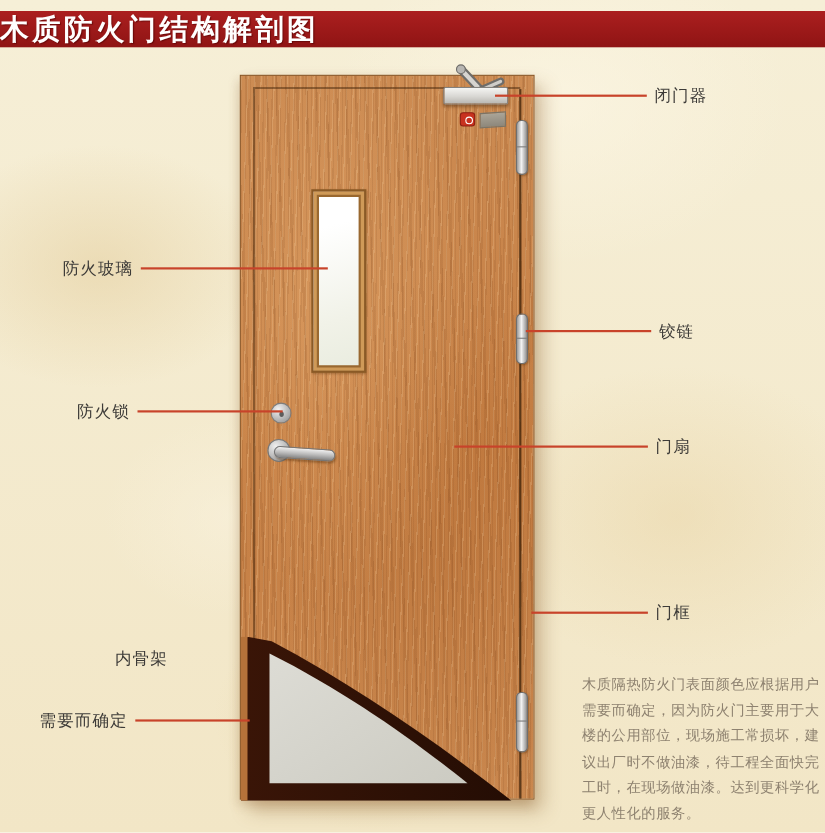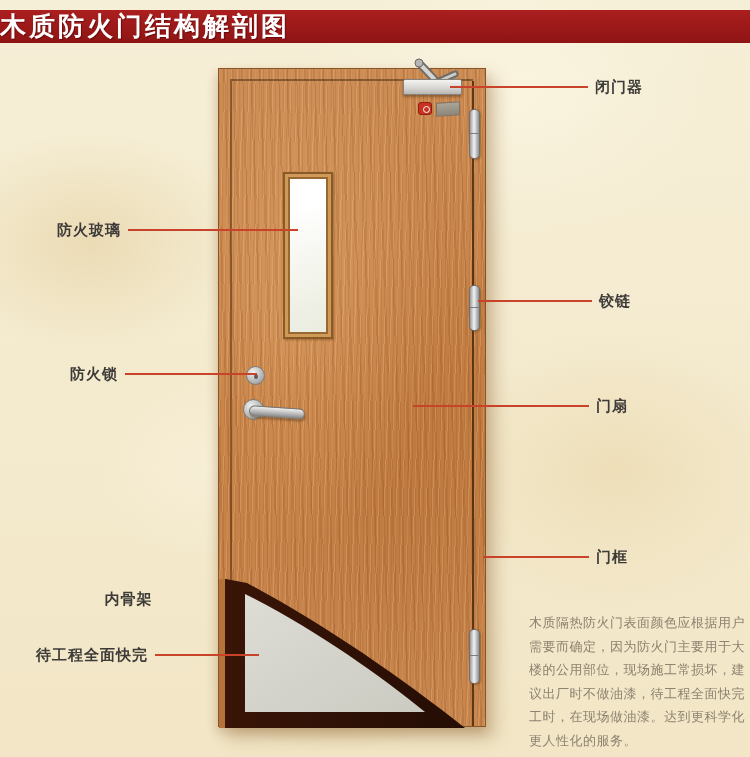--- a/index.html
+++ b/index.html
@@ -115,21 +115,21 @@
     border:1px solid #767676; transform:rotate(4deg); transform-origin:left center;
     box-shadow:1px 2px 2px rgba(80,45,10,.4);
   }
 
   
   .cutaway{ position:absolute; left:0; top:507px; width:250px; height:152px; }
 
   
   .callout{
     position:absolute; display:flex; align-items:center; gap:7px; height:18px;
-    font-size:15px; font-weight:700; color:#3d3b38; letter-spacing:1px; white-space:nowrap;
+    font-size:15px; font-weight:400; color:#3d3b38; letter-spacing:1px; white-space:nowrap;
   }
   .cl-line{ height:2px; background:#c8432a; }
 
   
   .desc{ position:absolute; left:529px; top:611px; width:212px; }
   .desc p{
     font-size:13px; line-height:23.5px; letter-spacing:.5px;
     color:#8e8270; white-space:nowrap;
   }
 </style>
@@ -177,34 +177,34 @@
           <stop offset="0" stop-color="#3a1507"></stop>
           <stop offset="1" stop-color="#240d04"></stop>
         </linearGradient>
       </defs>
       <path d="M0,4 L7,3 L28,7 C 105,48 180,100 246,152 L0,152 Z" fill="url(#darkGrad)"></path>
       <rect x="0" y="3" width="6" height="149" fill="#b5723a"></rect>
       <path d="M26,18 C 96,53 160,99 206,136 L 26,136 Z" fill="url(#coreGrad)"></path>
     </svg>
   </div>
 
-  <div class="callout" style="left:57px; top:221px;">
+  <div class="callout" style="left:57px; top:235px;">
     <span>防火玻璃</span>
     <span class="cl-line" style="width:170px"></span>
   </div>
   <div class="callout" style="left:70px; top:365px;">
     <span>防火锁</span>
     <span class="cl-line" style="width:132px"></span>
   </div>
   <div class="callout" style="left:71px; top:590px;flex-direction:column;">
     <span>内骨架</span>
     <span class="cl-line" style="width:115px"></span>
   </div>
   <div class="callout" style="left:36px; top:646px;">
-    <span>待工程全面快完</span>
+    <span>需要而确定</span>
     <span class="cl-line" style="width:104px"></span>
   </div>
 
   <div class="callout" style="left:450px; top:78px;">
     <span class="cl-line" style="width:138px"></span>
     <span>闭门器</span>
   </div>
   <div class="callout" style="left:478px; top:292px;">
     <span class="cl-line" style="width:114px"></span>
     <span>铰链</span>

